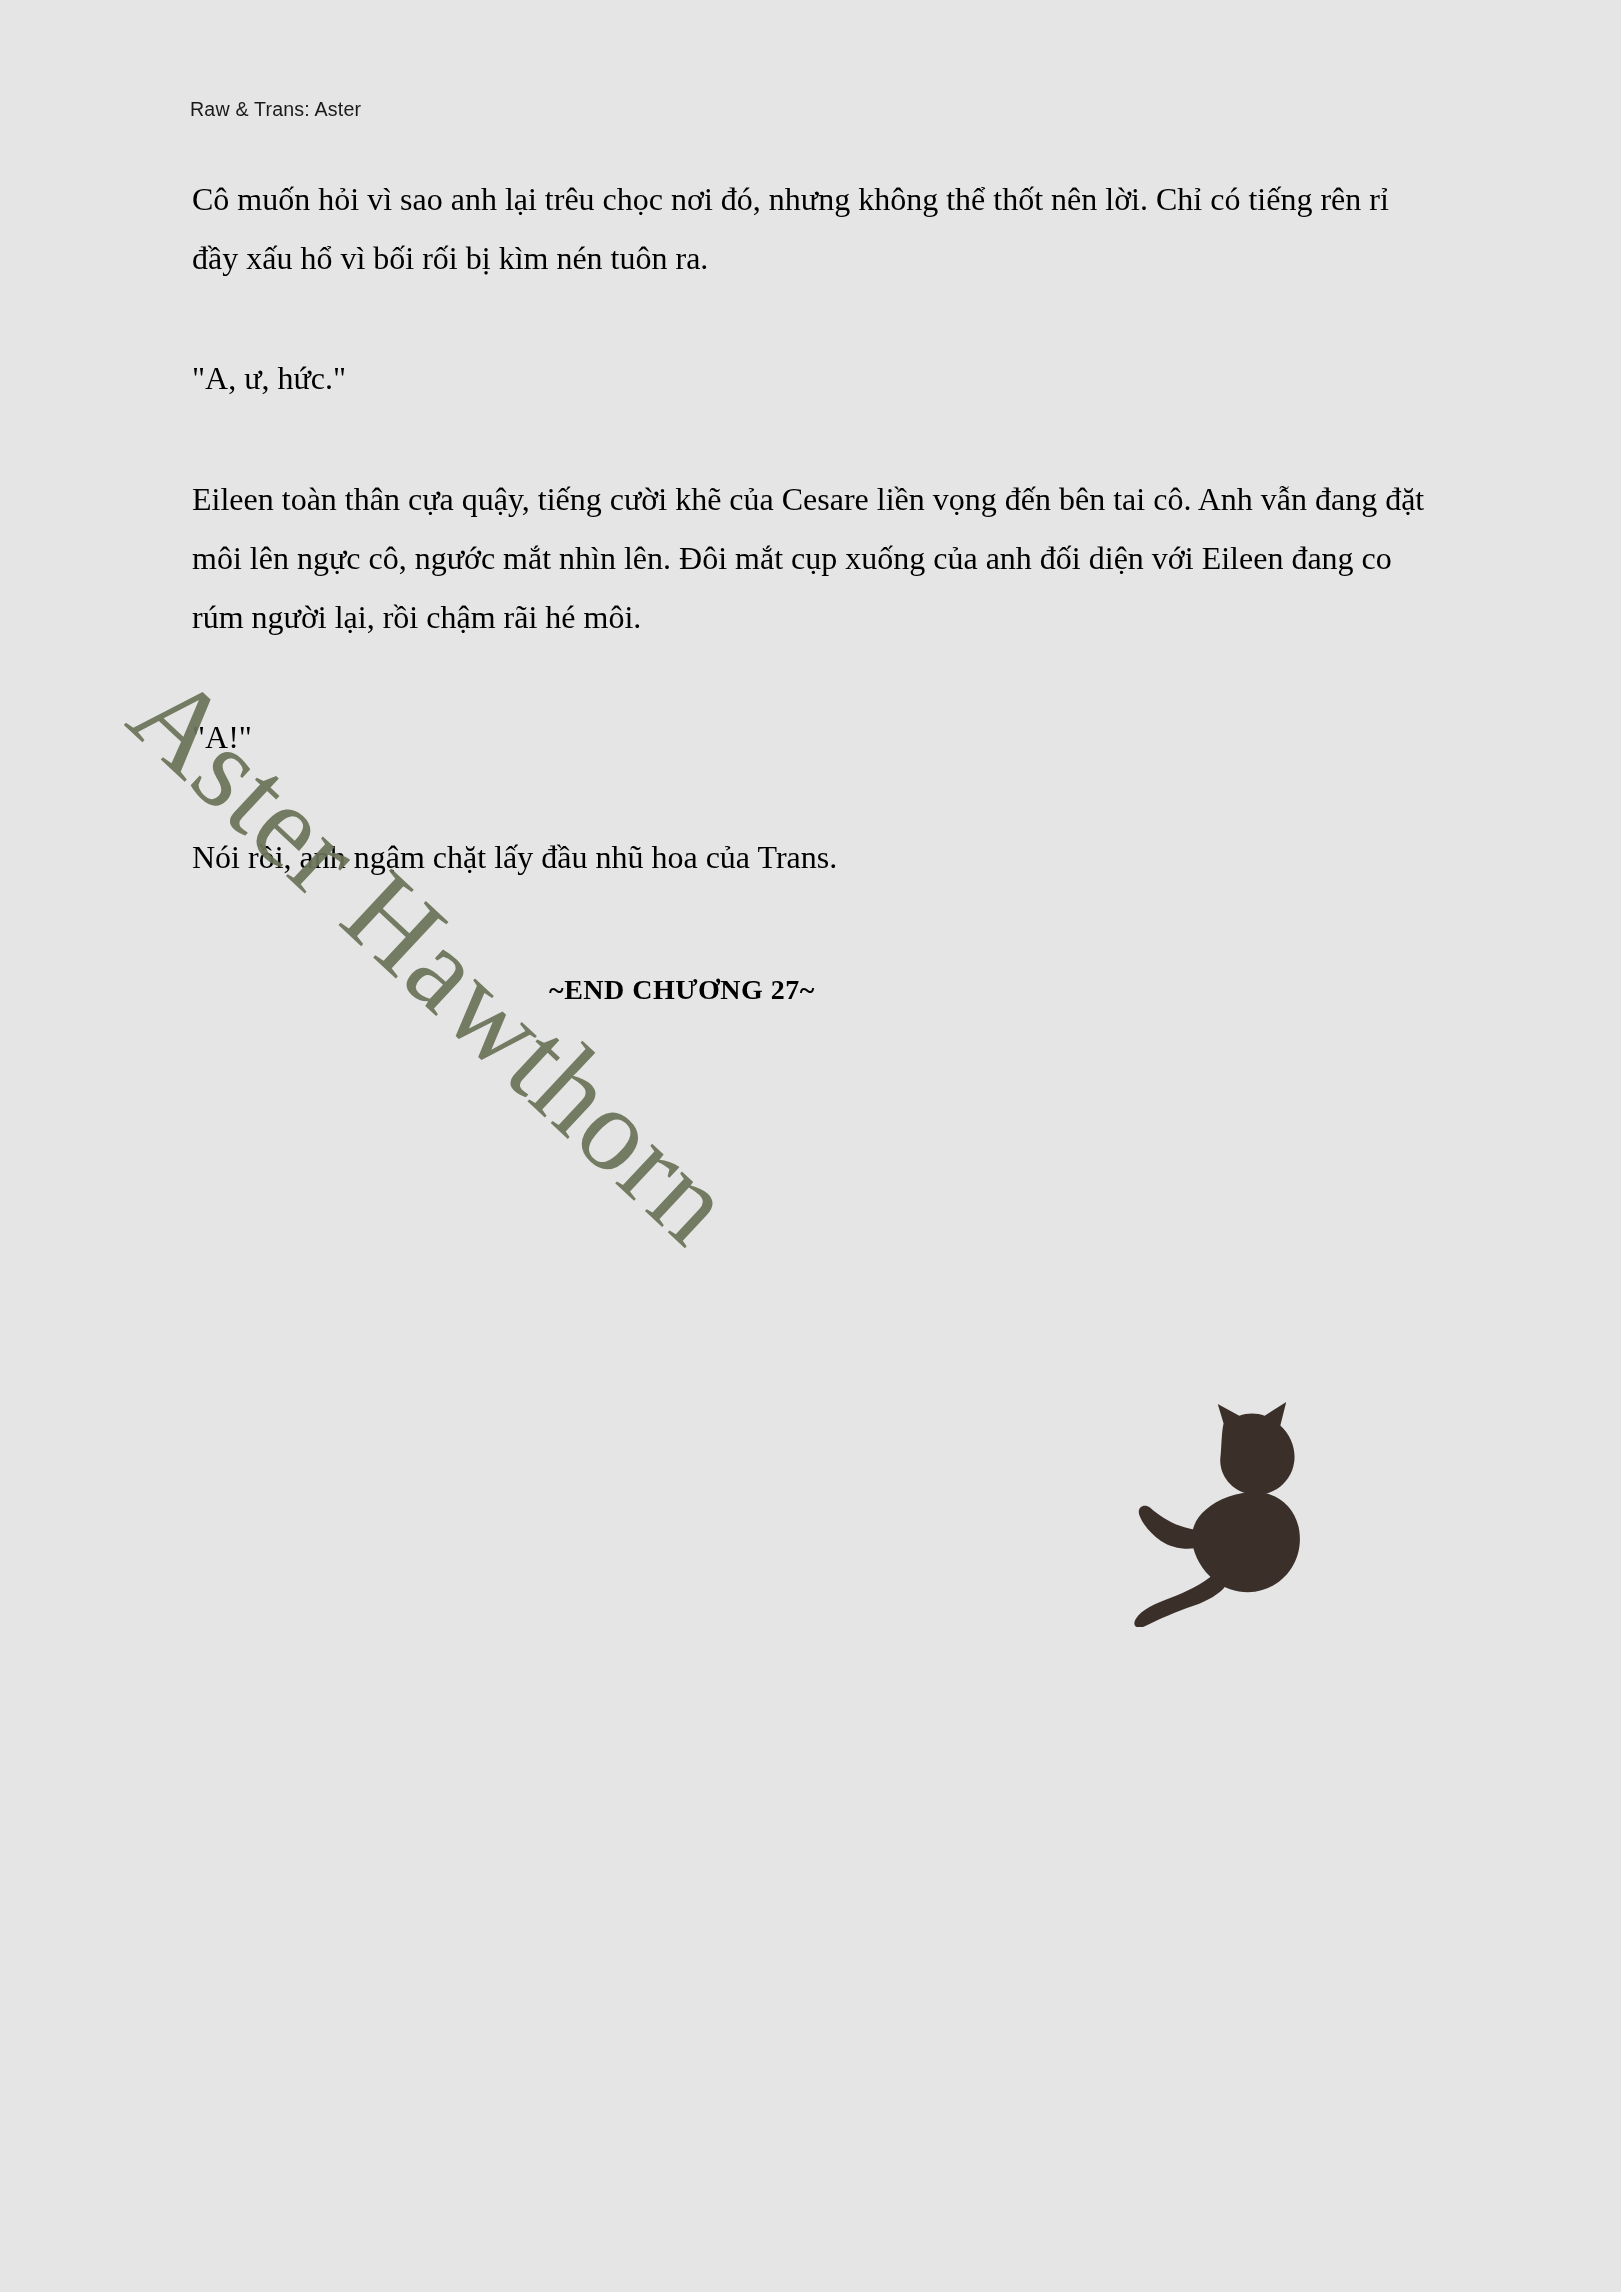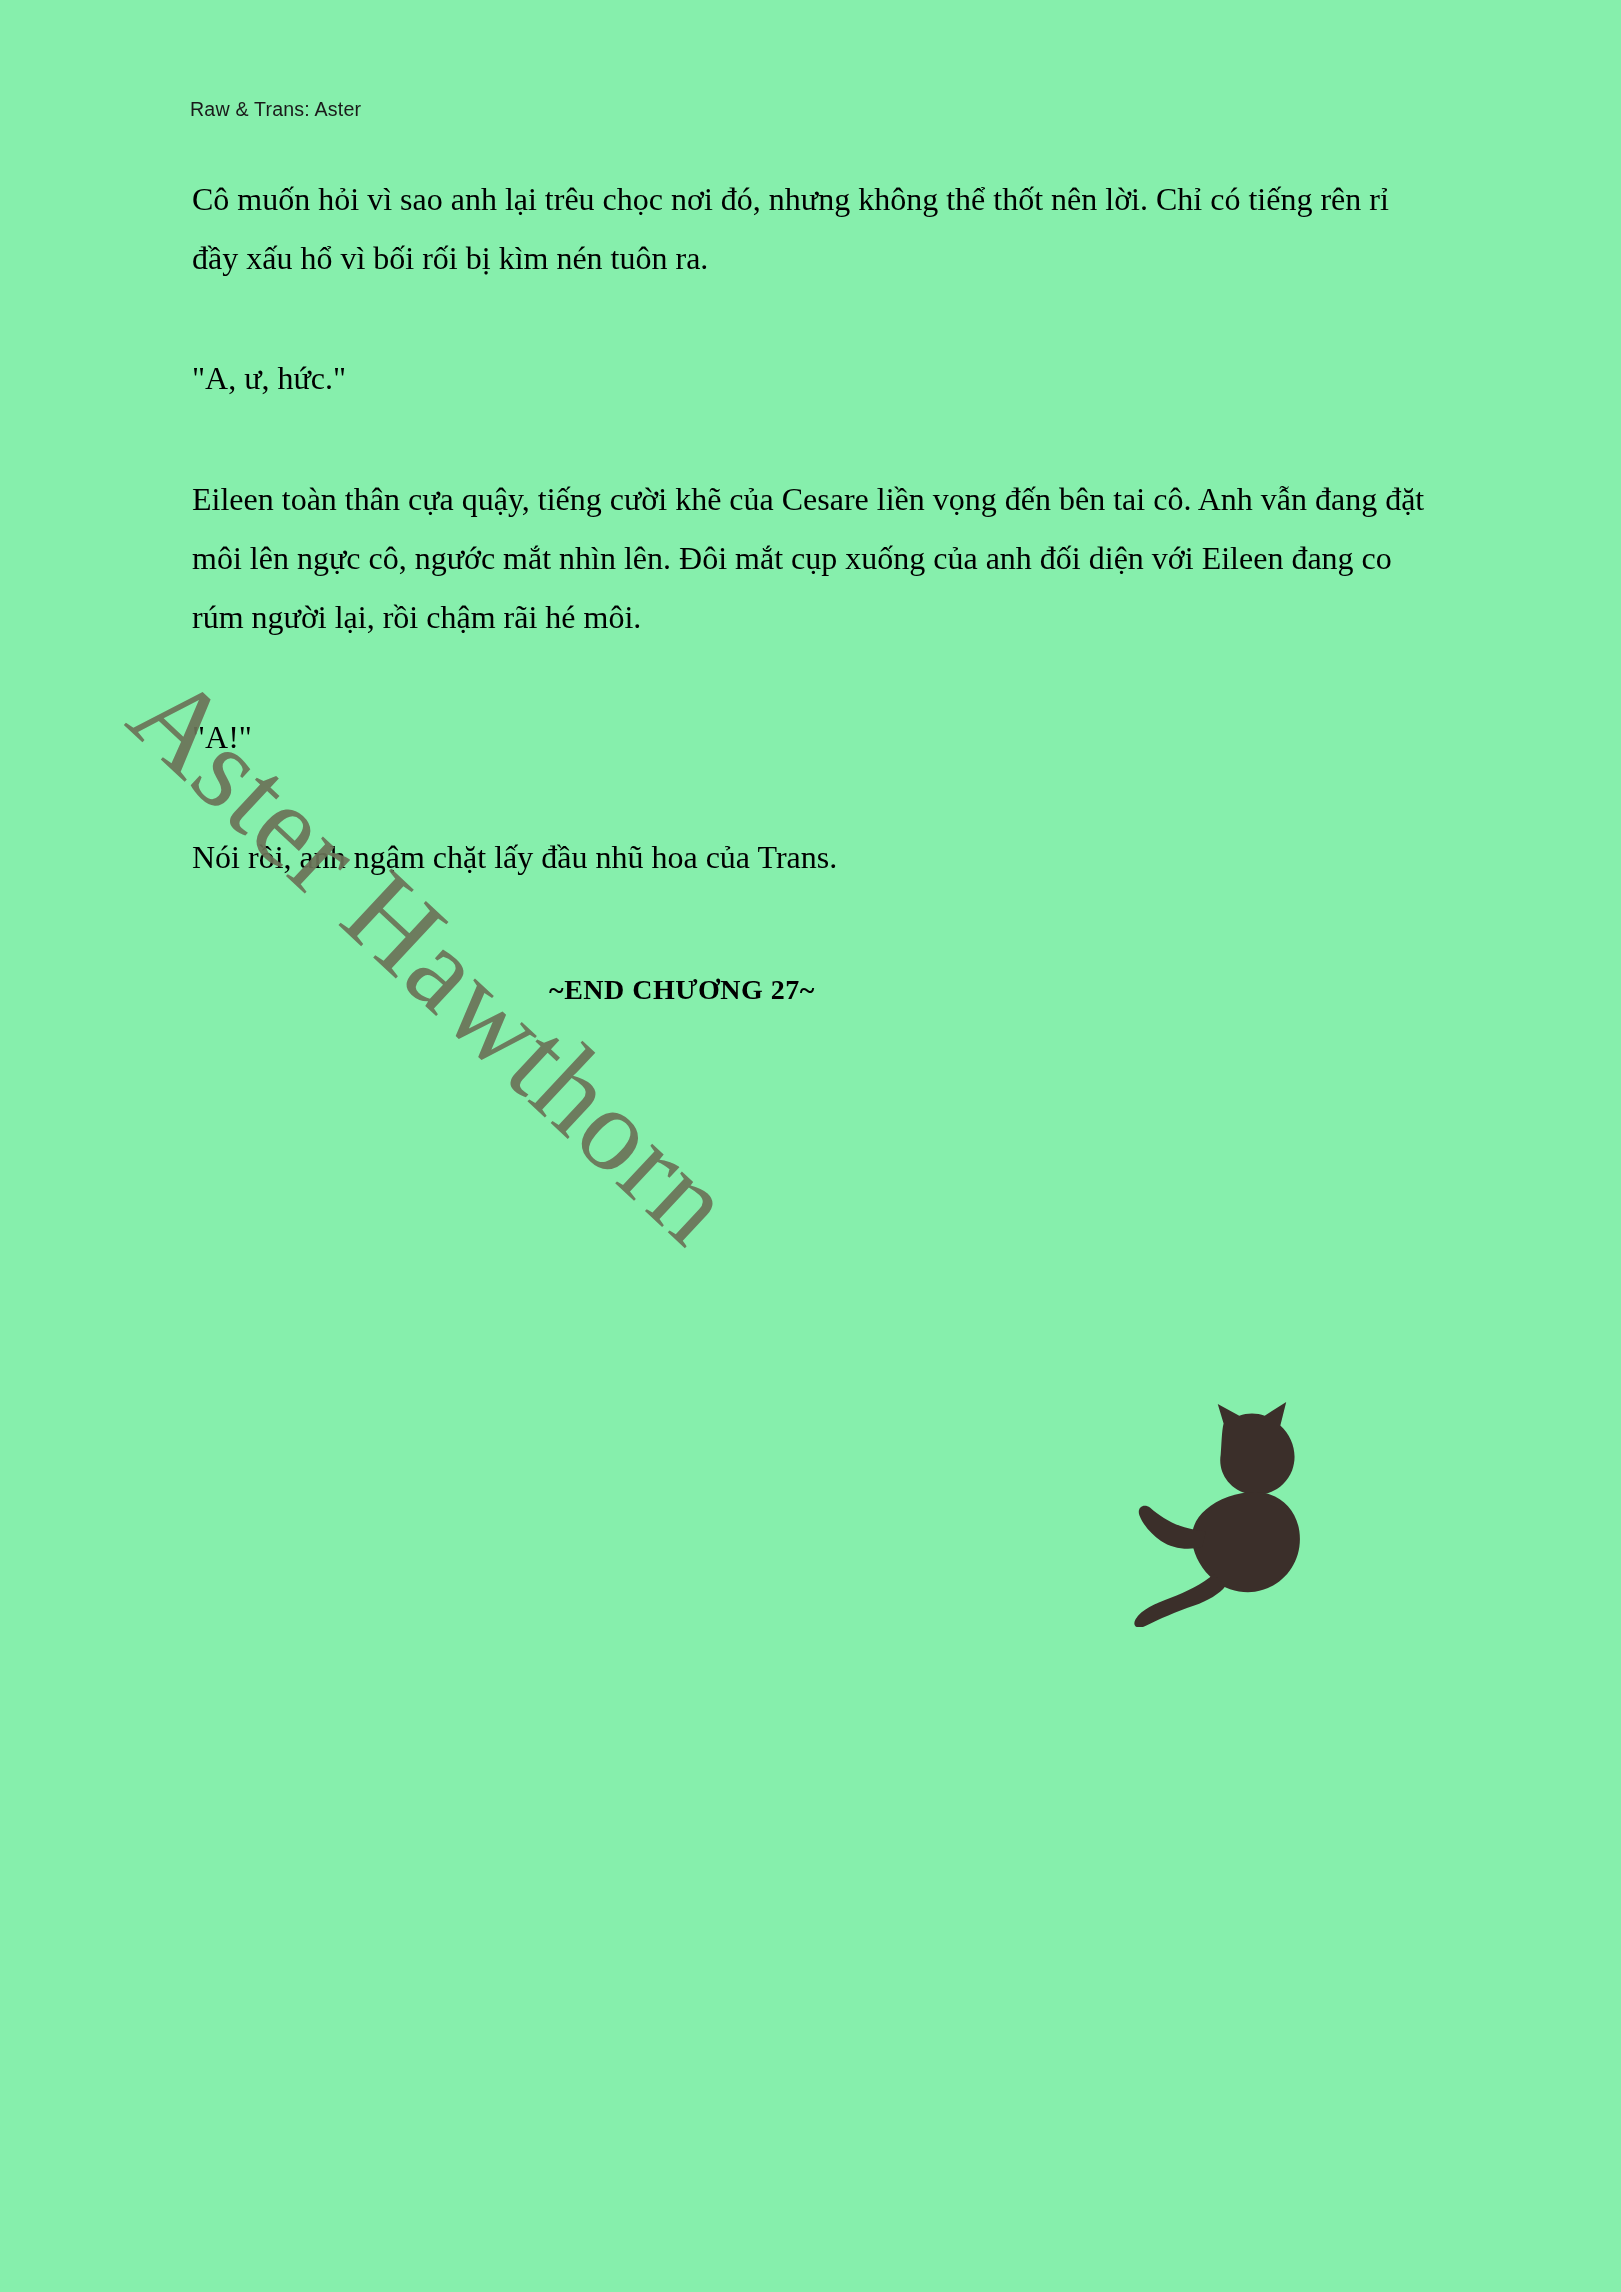--- a/index.html
+++ b/index.html
@@ -4,21 +4,21 @@
 <style>
   html, body {
     margin: 0;
     padding: 0;
     background: #ffffff;
   }
   .page {
     position: relative;
     width: 1621px;
     height: 2293px;
-    background: #86efac;
+    background: #e5e5e5;
     overflow: hidden;
     font-family: "Liberation Serif", serif;
   }
   .header {
     position: absolute;
     top: 98px;
     left: 190px;
     font-family: "Liberation Sans", sans-serif;
     font-size: 19.6px;
     color: #1a1a1a;

